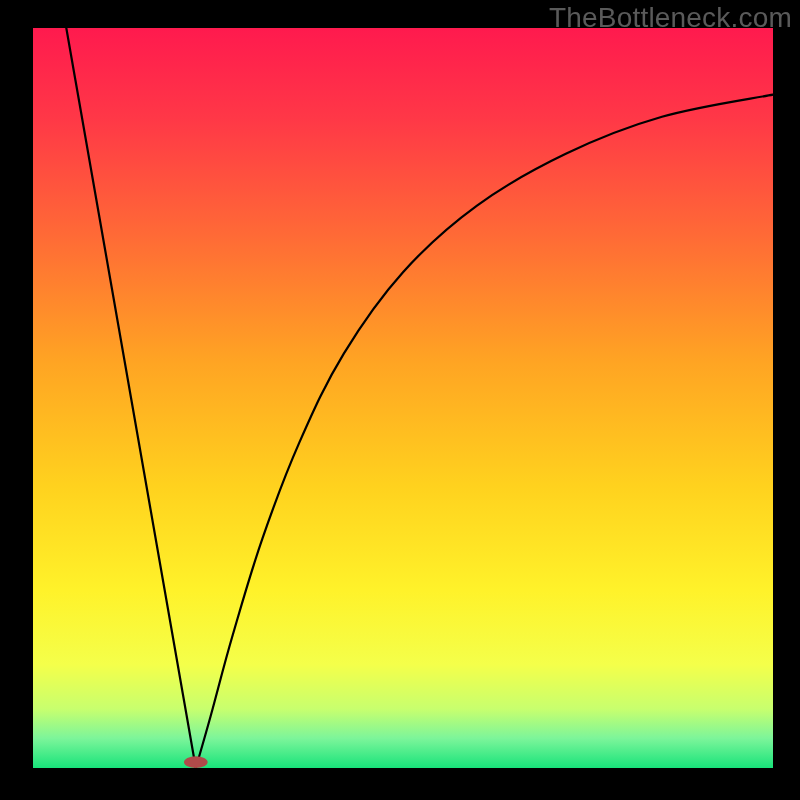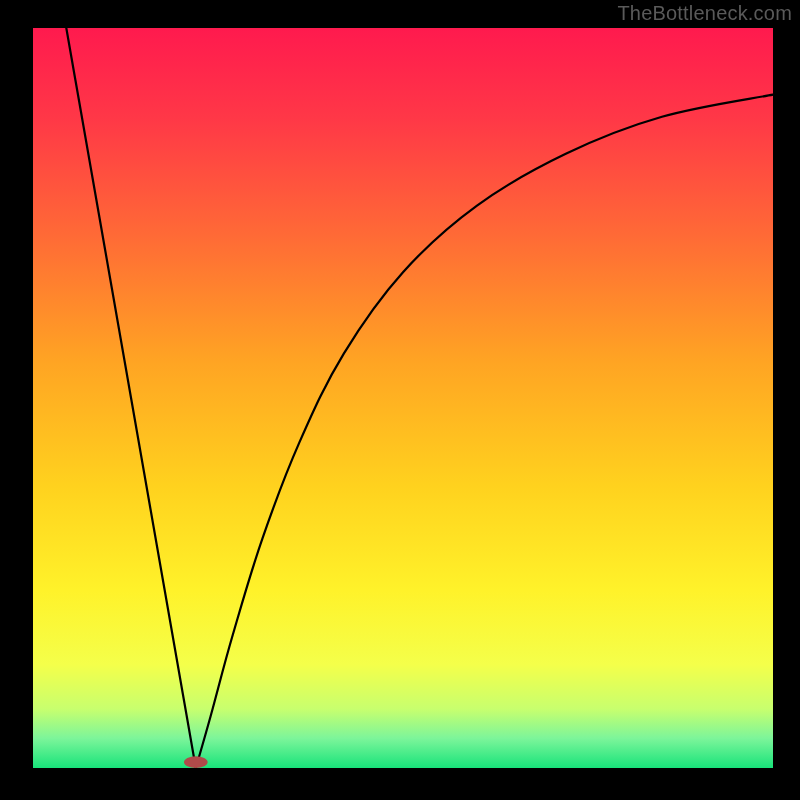--- a/index.html
+++ b/index.html
@@ -15,21 +15,21 @@
     position: relative;
     width: 800px;
     height: 800px;
     box-sizing: border-box;
   }
   .watermark {
     position: absolute;
     top: 2px;
     right: 8px;
     color: #5a5a5a;
-    font-size: 20px;
+    font-size: 28px;
     font-weight: 400;
     letter-spacing: 0.2px;
     z-index: 5;
     pointer-events: none;
   }
   svg.plot {
     position: absolute;
     top: 0;
     left: 0;
     width: 800px;

